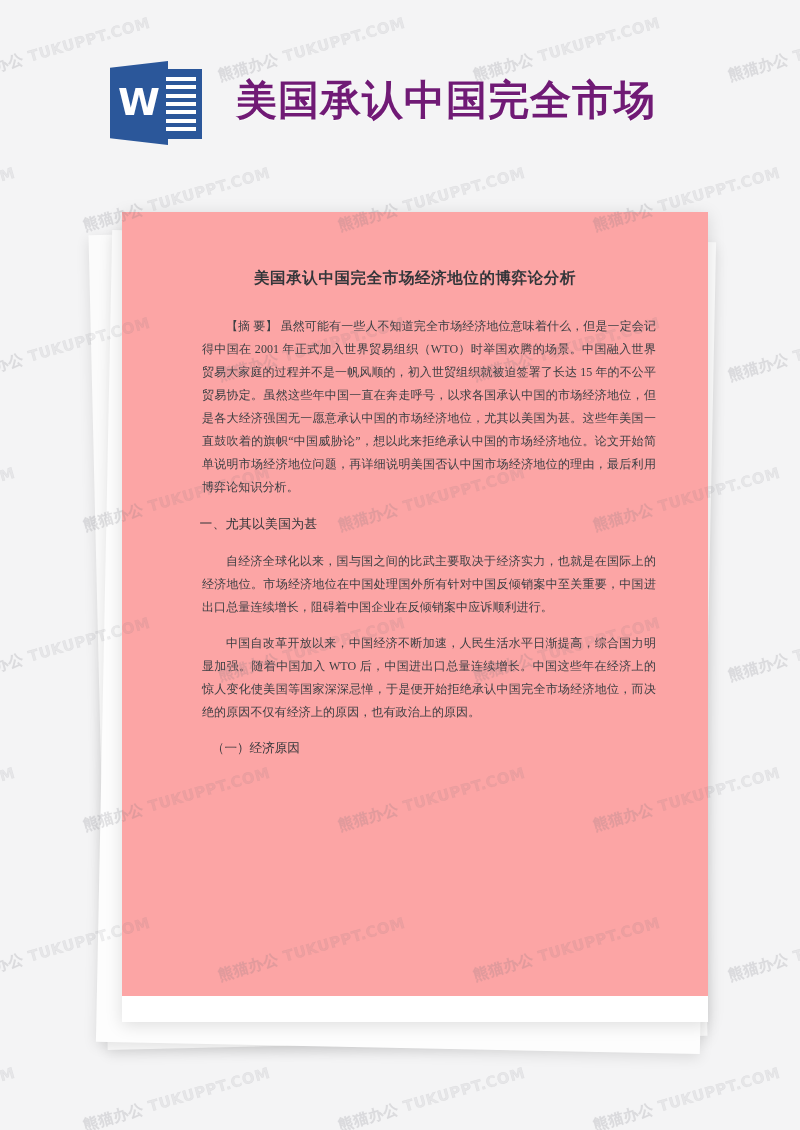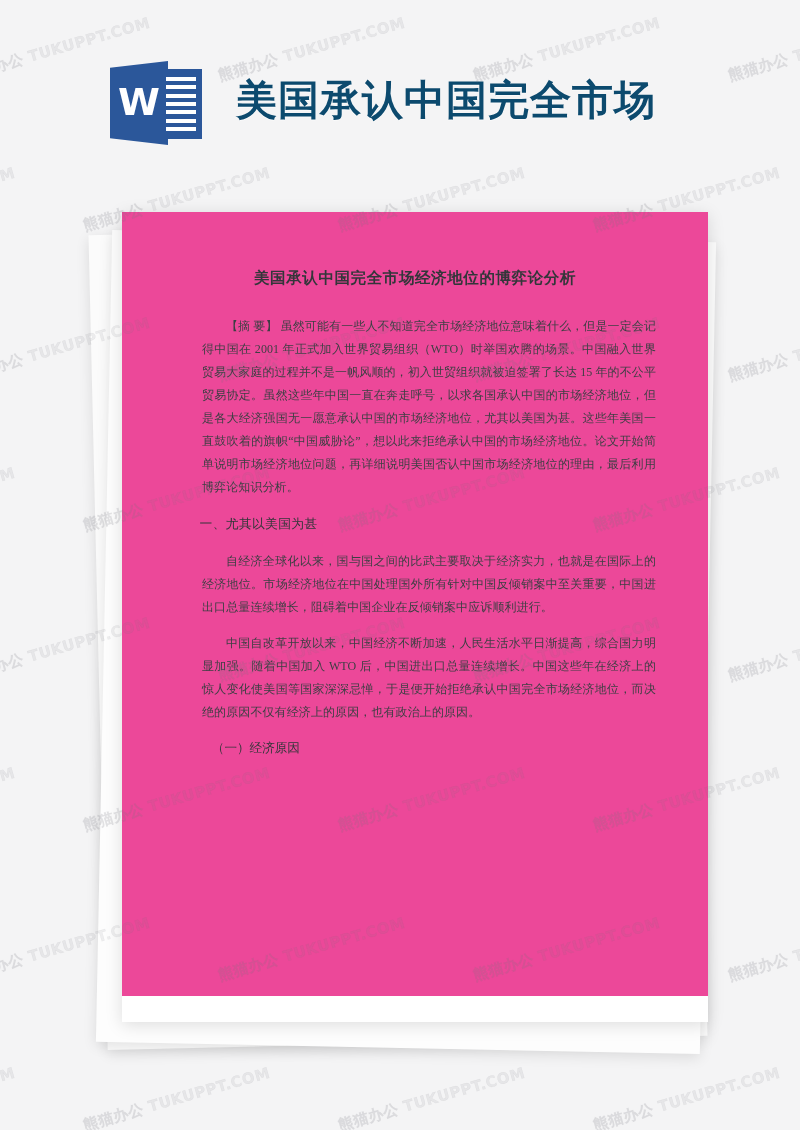--- a/index.html
+++ b/index.html
@@ -90,21 +90,21 @@
   }
   .word-icon .page i {
     display: block;
     height: 4px;
     background: #ffffff;
     width: 100%;
   }
 
   .doc-title {
     margin-left: 32px;
-    color: #0c4a6e;
+    color: #701a75;
     font-family: "Liberation Serif", "DejaVu Serif", serif;
     font-weight: 700;
     font-size: 41px;
     line-height: 1.32;
     letter-spacing: 1px;
     text-shadow: 0 1px 0 rgba(255,255,255,0.55);
   }
   .doc-title span { display: block; }
 
   
@@ -129,21 +129,21 @@
     width: 604px; height: 812px;
     background: #fdfdfd;
     transform: rotate(1.15deg);
     box-shadow: 0 4px 14px rgba(0,0,0,0.10);
   }
 
   .sheet-main {
     position: absolute;
     left: 122px; top: 212px;
     width: 586px; height: 810px;
-    background: #ec4899;
+    background: #fca5a5;
     box-shadow: 0 3px 16px rgba(0,0,0,0.13);
     overflow: hidden;
   }
 
   .page-body {
     padding: 56px 52px 0 52px;
   }
 
   .page-heading {
     font-size: 15.5px;

